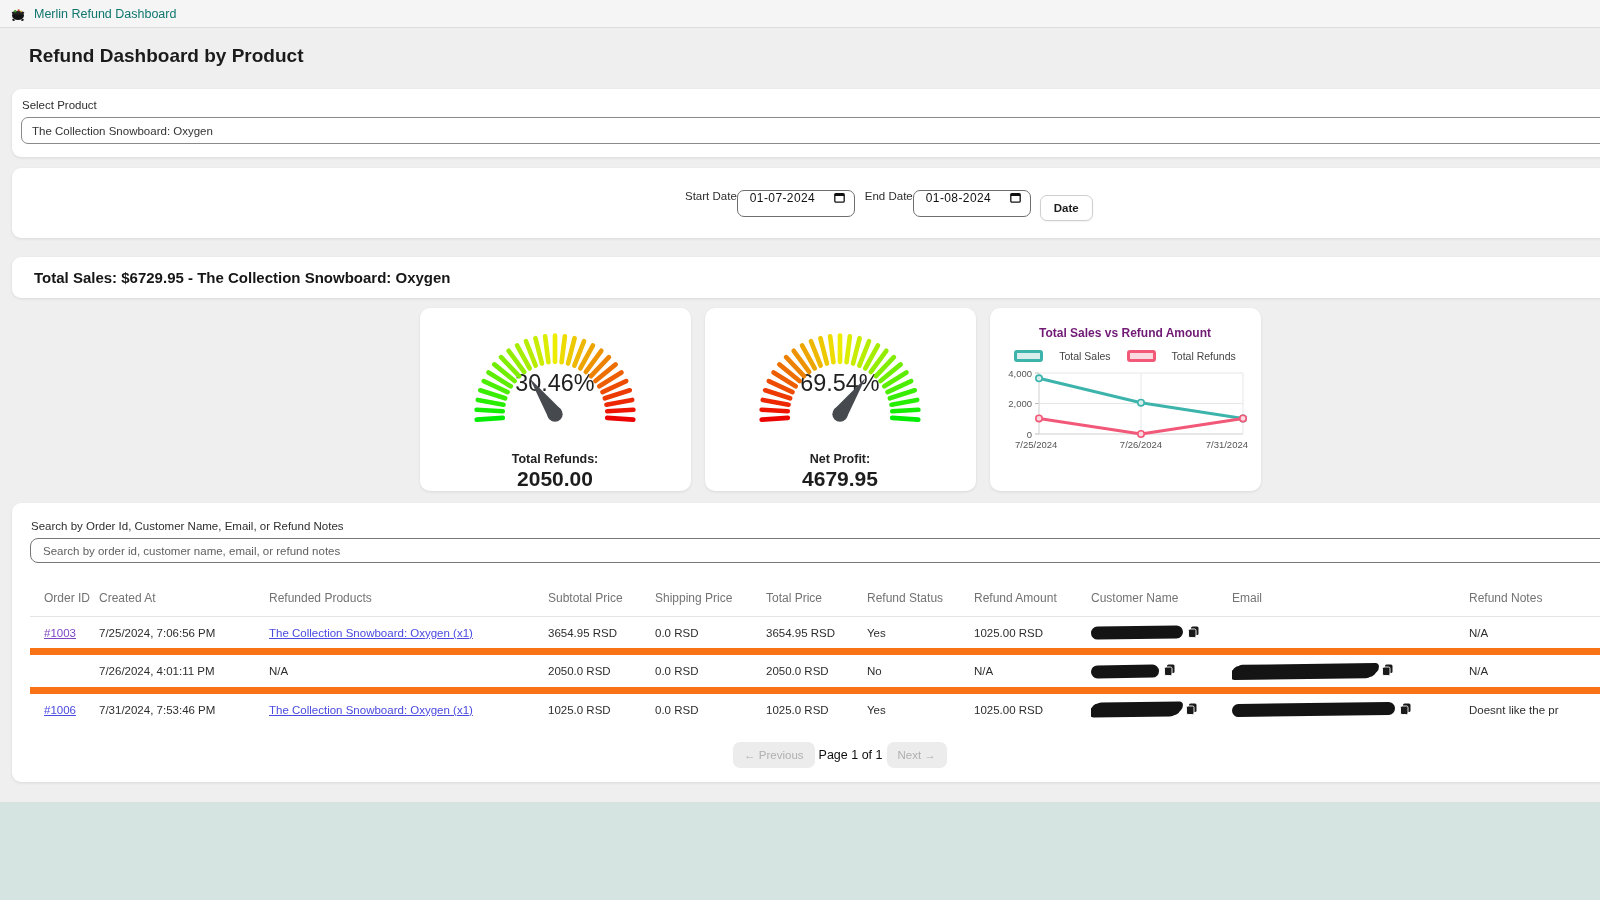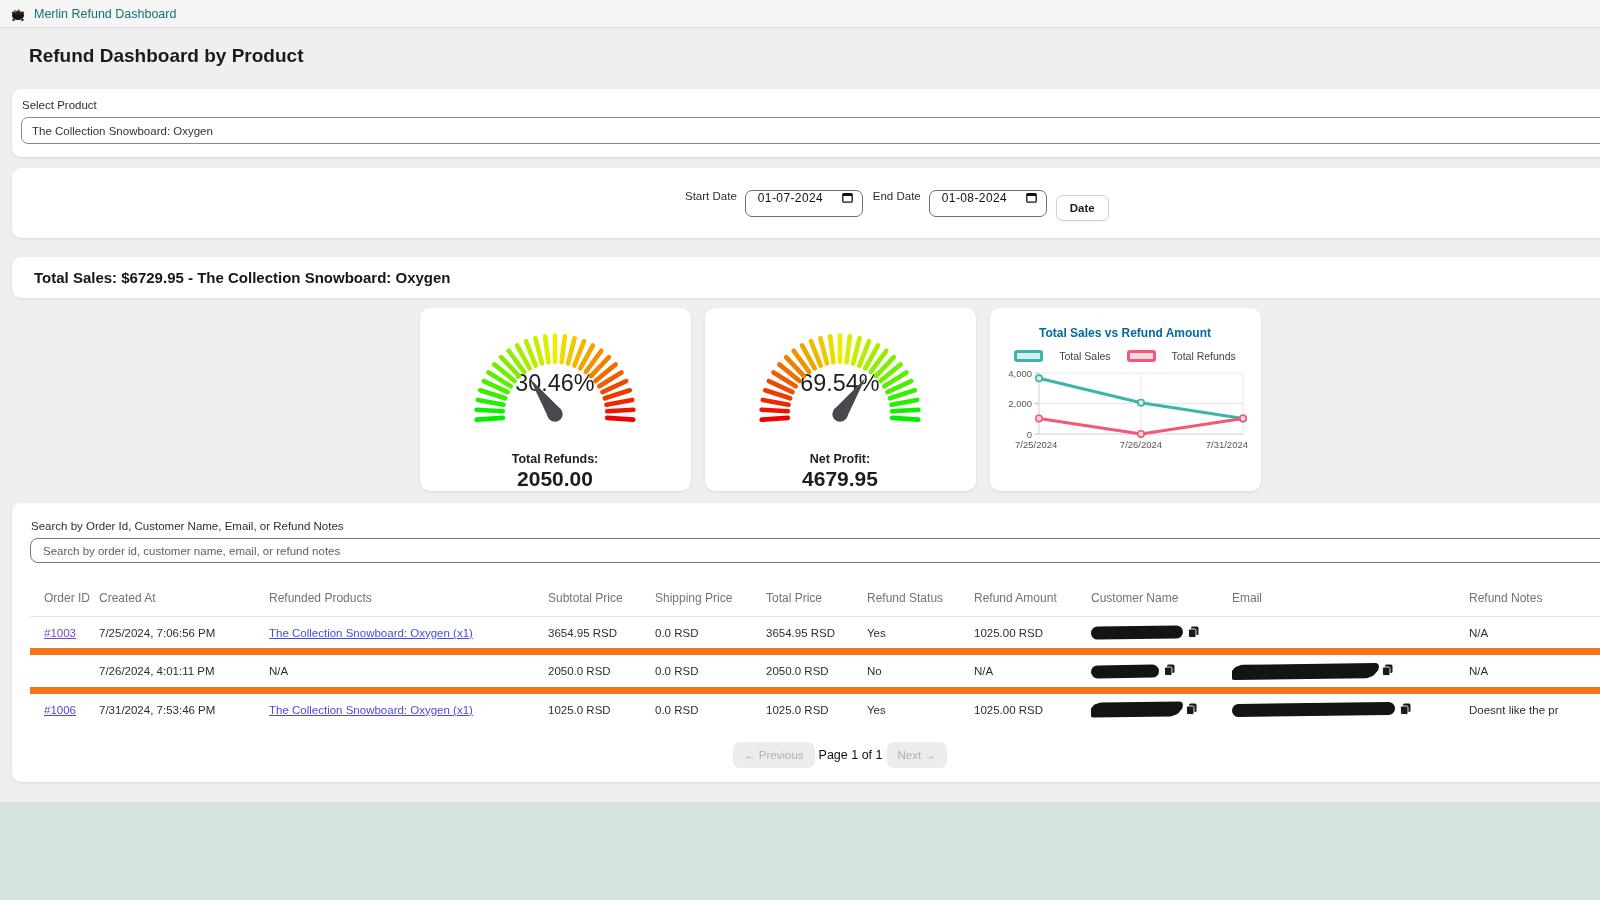--- a/index.html
+++ b/index.html
@@ -23,36 +23,36 @@
   .select-box{height:25px;border:1px solid #8a8a8a;border-radius:7px;background:#fff;
               display:flex;align-items:center;padding:0 10px;font-size:11.5px;color:#333;}
 
   
   .card-dates{margin:11px 12px 0;height:70px;display:flex;align-items:center;
               gap:9px;padding-left:672px;box-sizing:border-box;}
   .date-group{display:flex;flex-direction:row;}
   .date-group .field-label{margin-bottom:5px;}
   .date-box{width:118px;height:27px;border:1px solid #6f6f6f;border-radius:7px;background:#fff;
             display:flex;align-items:center;justify-content:space-between;
-            padding:0 9px 11px 12px;box-sizing:border-box;font-size:12px;color:#111;letter-spacing:.4px;margin-left:8px;}
+            padding:0 9px 11px 12px;box-sizing:border-box;font-size:12px;color:#111;letter-spacing:.4px;}
   .apply-btn{margin-top:9px;background:#fff;border:1px solid #cfcfcf;border-radius:7px;
              box-shadow:0 1px 2px rgba(0,0,0,.06);padding:6px 13px;font-size:11.5px;
              font-weight:600;color:#1c1c1c;cursor:pointer;font-family:inherit;}
 
   
   .card-summary{margin:19px 12px 0;padding:12px 22px;font-size:15px;font-weight:700;color:#161616;}
 
   
   .charts-row{margin-top:10px;display:flex;justify-content:center;gap:14px;}
   .chart-card{width:271px;height:183px;border-radius:10px;display:flex;flex-direction:column;
               align-items:center;box-sizing:border-box;}
   .gauge-svg{margin-top:9px;}
   .gauge-label{font-size:12.5px;font-weight:600;color:#222;margin-top:21px;}
   .gauge-value{font-size:21px;font-weight:700;color:#1d1d1d;margin-top:1px;}
-  .line-title{margin-top:18px;font-size:12px;font-weight:700;color:#0369a1;}
+  .line-title{margin-top:18px;font-size:12px;font-weight:700;color:#701a75;}
   .legend-row{display:flex;align-items:center;gap:16px;margin-top:10px;}
   .legend-item{display:flex;align-items:center;gap:16px;font-size:10.5px;color:#444;}
   .swatch{width:29px;height:12px;border-radius:3px;box-sizing:border-box;border:3px solid;}
   .line-svg{margin-top:4px;}
 
   
   .card-table{margin:12px 12px 0;padding:17px 18px 14px;box-sizing:border-box;}
   .search-input{width:100%;height:25px;border:1px solid #777;border-radius:8px;
                 box-sizing:border-box;padding:0 12px;font-size:11.5px;color:#222;
                 font-family:inherit;outline:none;background:#fff;}

